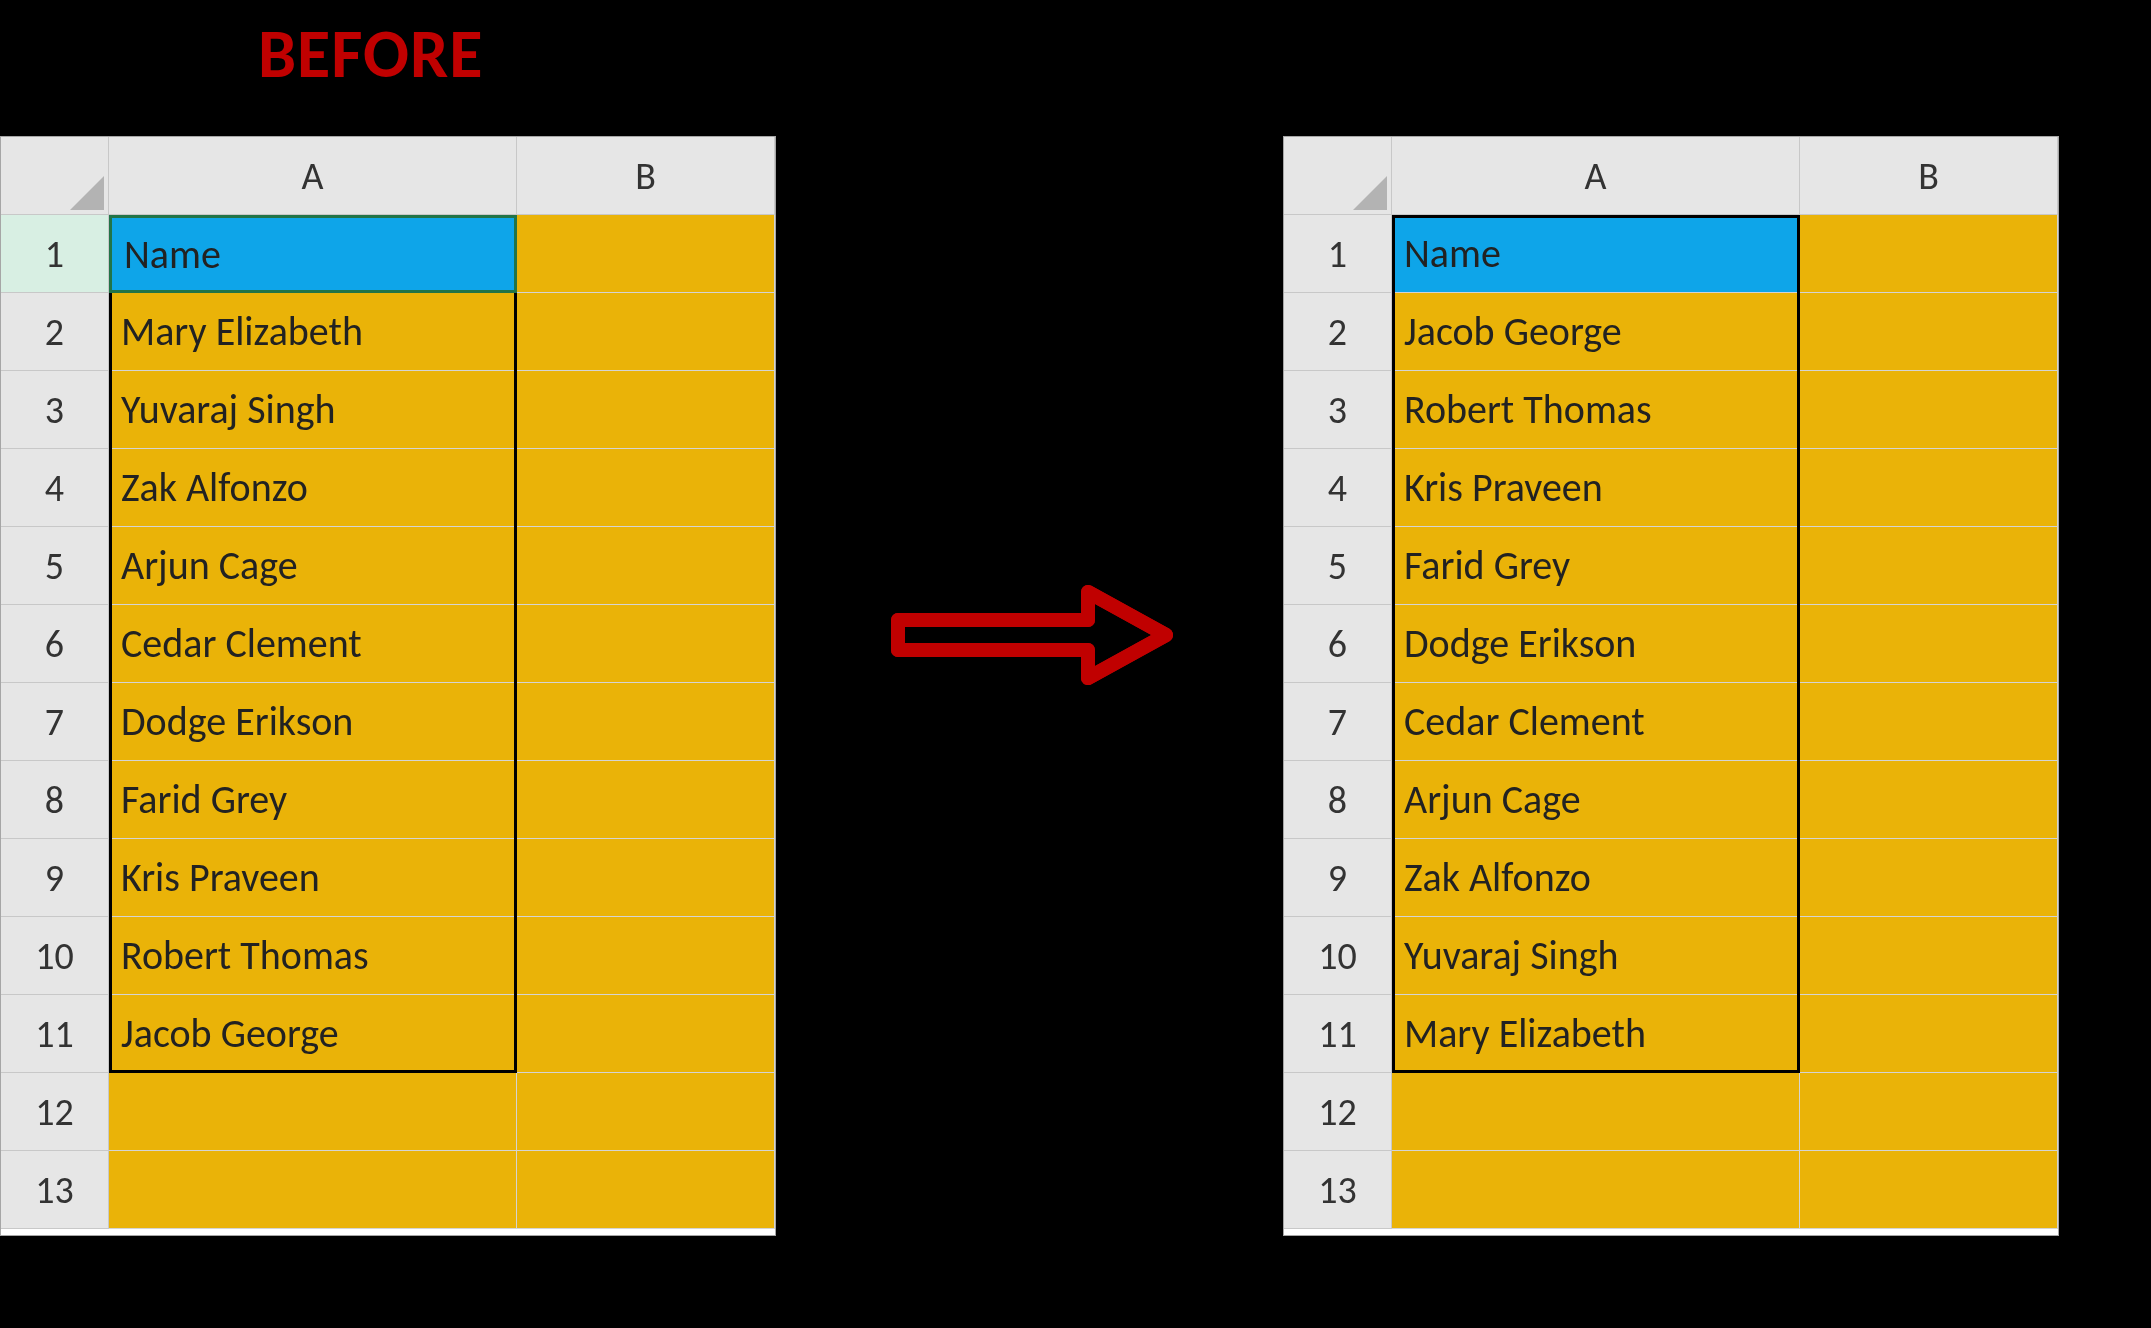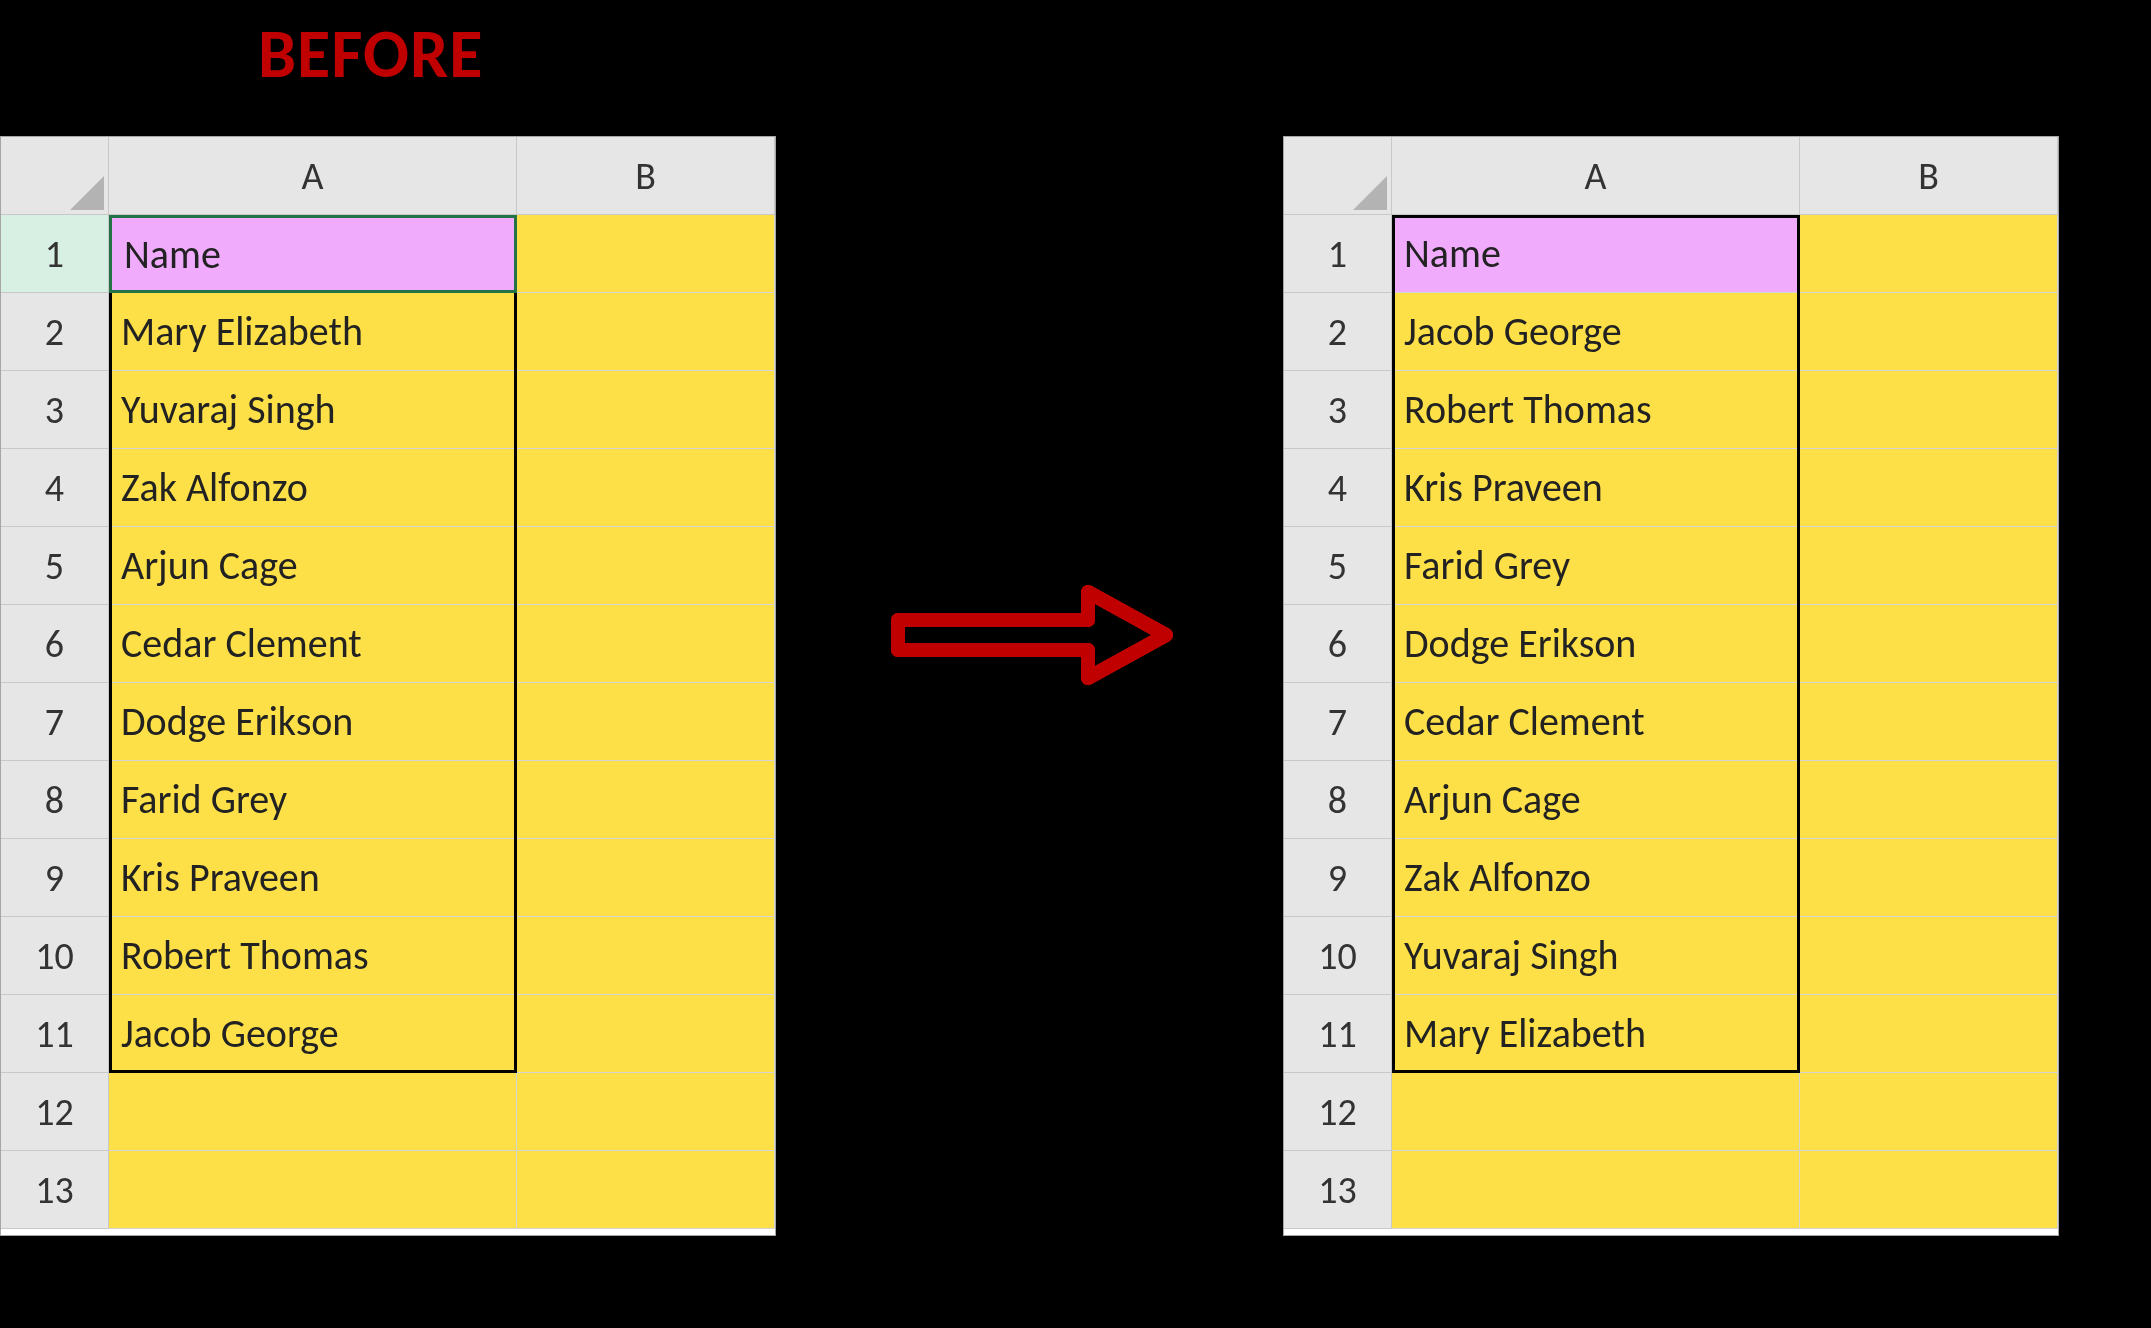--- a/index.html
+++ b/index.html
@@ -56,37 +56,37 @@
   }
   .corner svg { position: absolute; right: 4px; bottom: 4px; }
   .cell {
     border-right: 1px solid #d4d4d4;
     border-bottom: 1px solid #d4d4d4;
     display: flex;
     align-items: center;
     padding: 0 12px;
     font-size: 40px;
     color: #222;
-    background: #fde047;
+    background: #eab308;
     overflow: hidden;
     white-space: nowrap;
   }
   
   .data-border {
     position: absolute;
     border: 3px solid #000;
     pointer-events: none;
   }
   
   .active-green {
     background: #d8efe3 !important;
   }
   
   .title-cell {
-    background: #f0abfc;
+    background: #0ea5e9;
   }
 
   .arrow-wrap {
     position: absolute;
     left: 888px;
     top: 580px;
     width: 290px;
     height: 110px;
   }
 </style>

